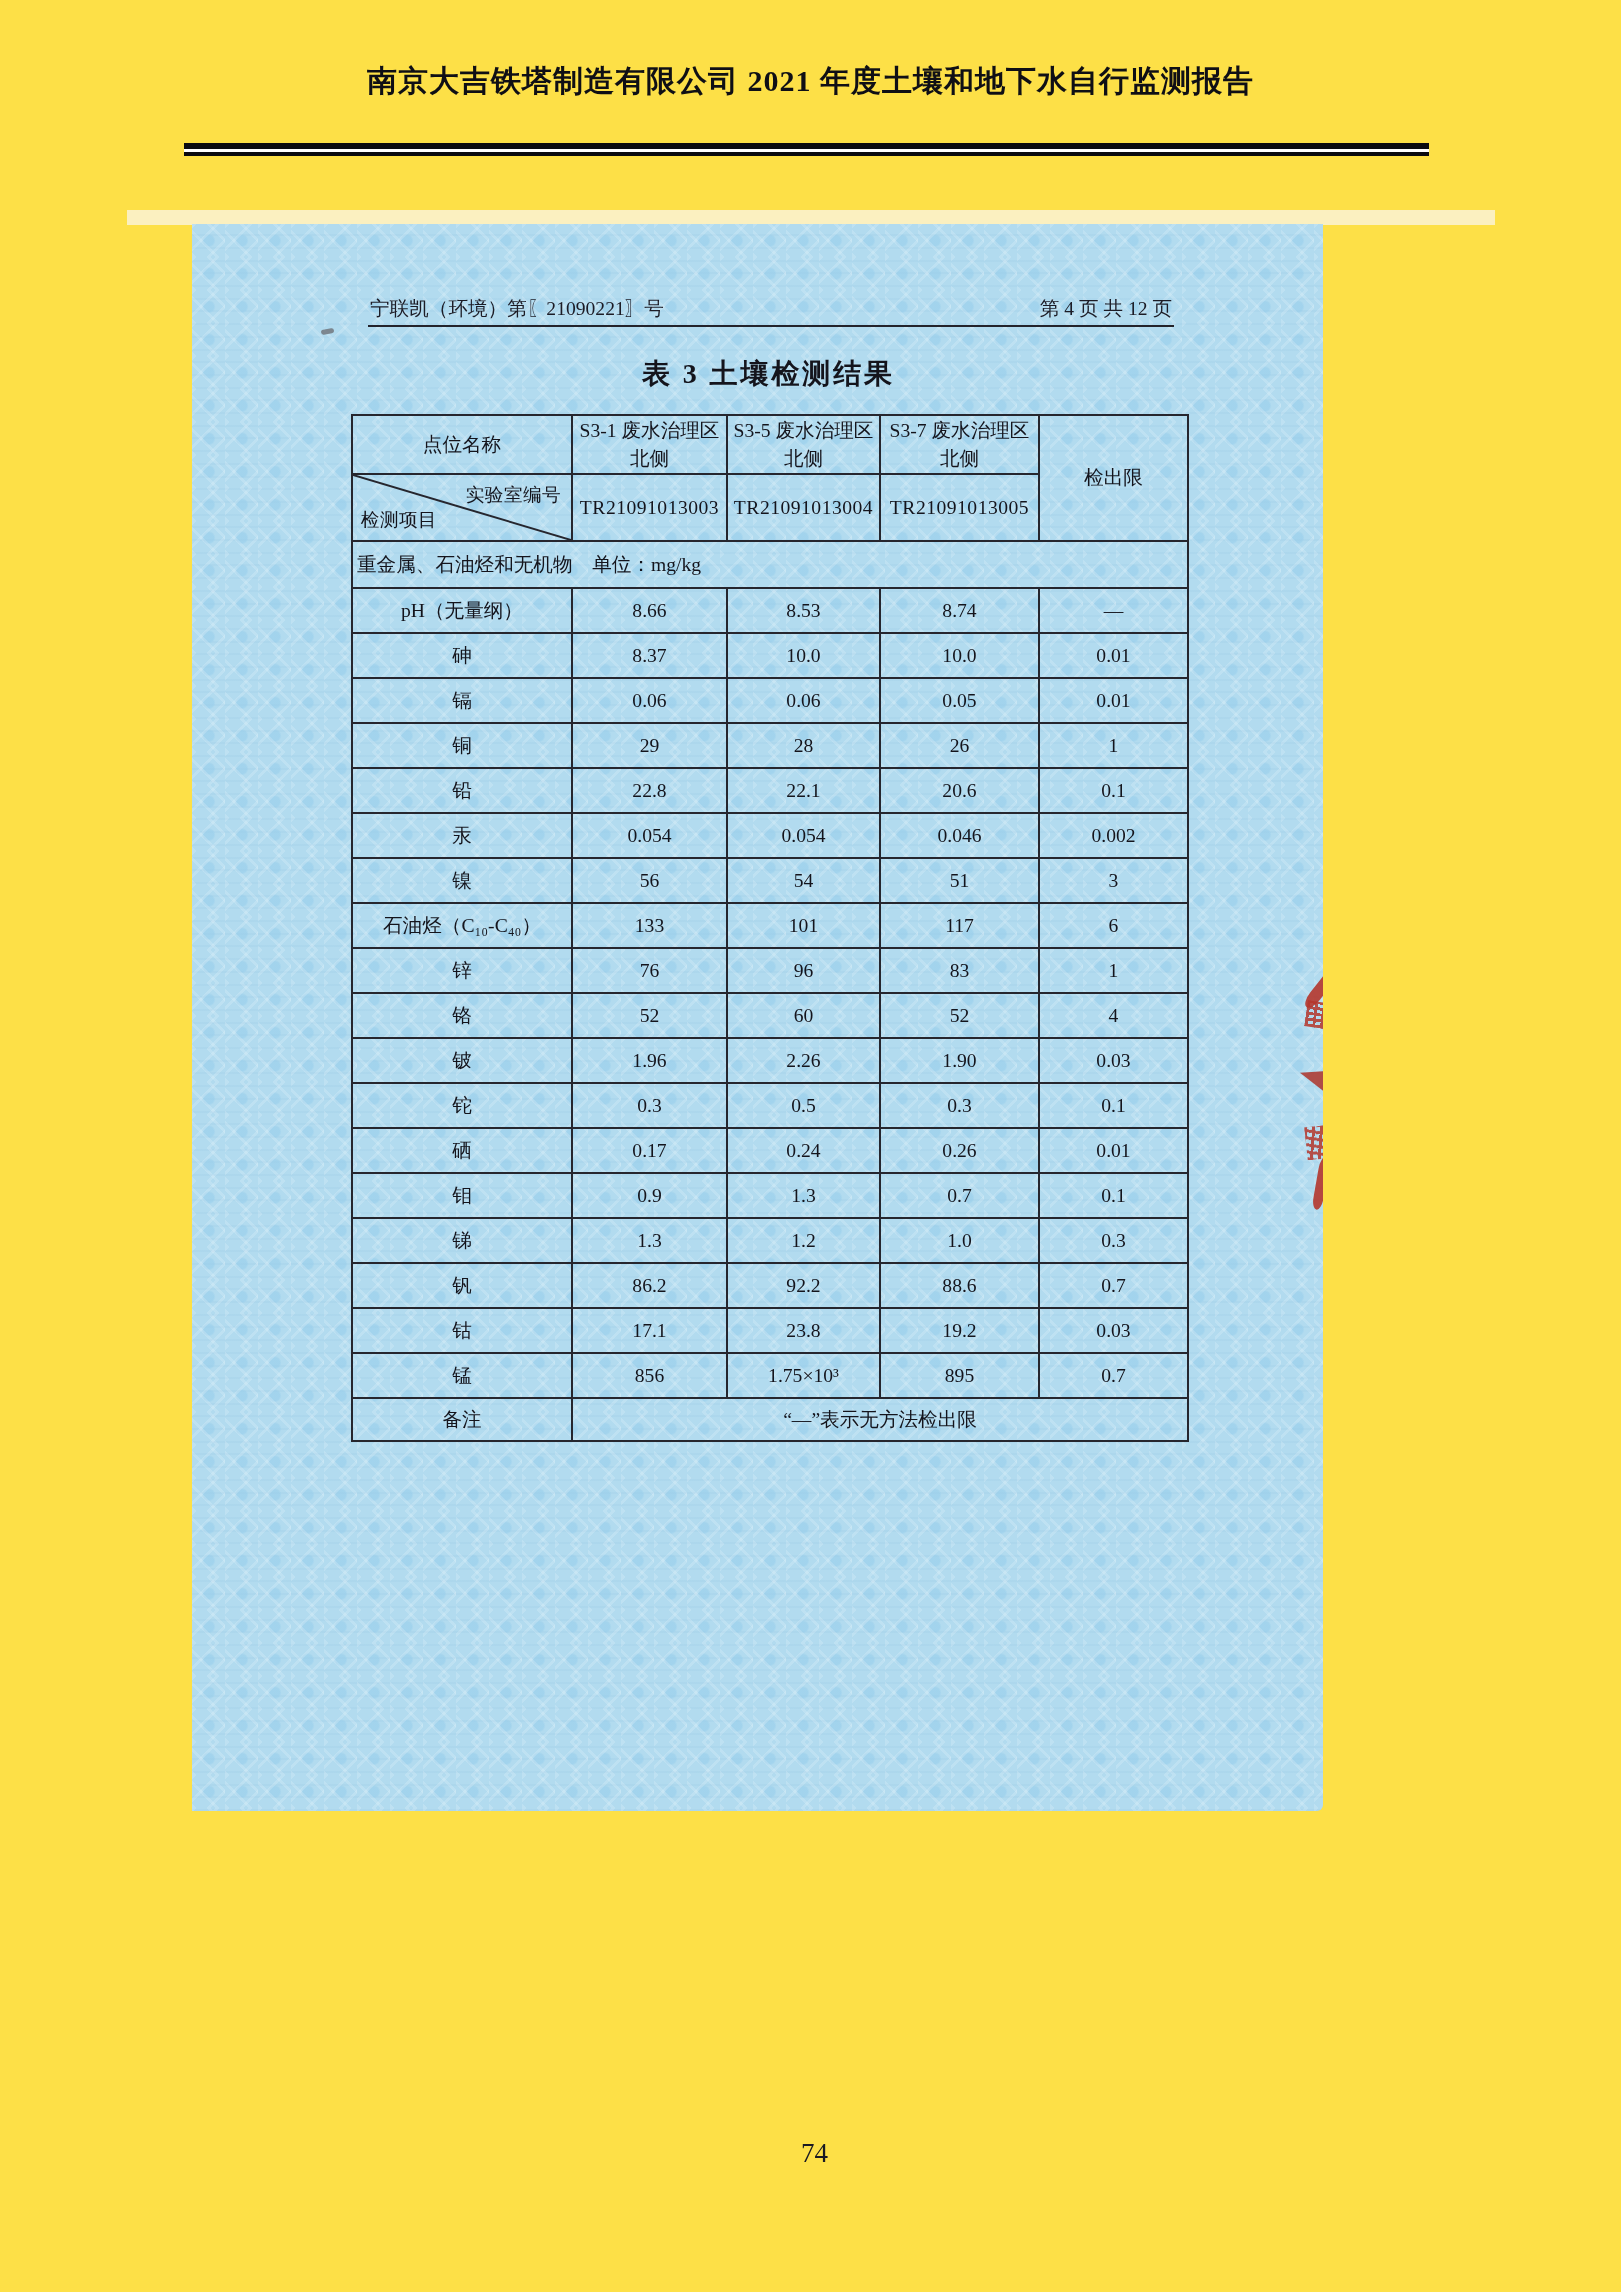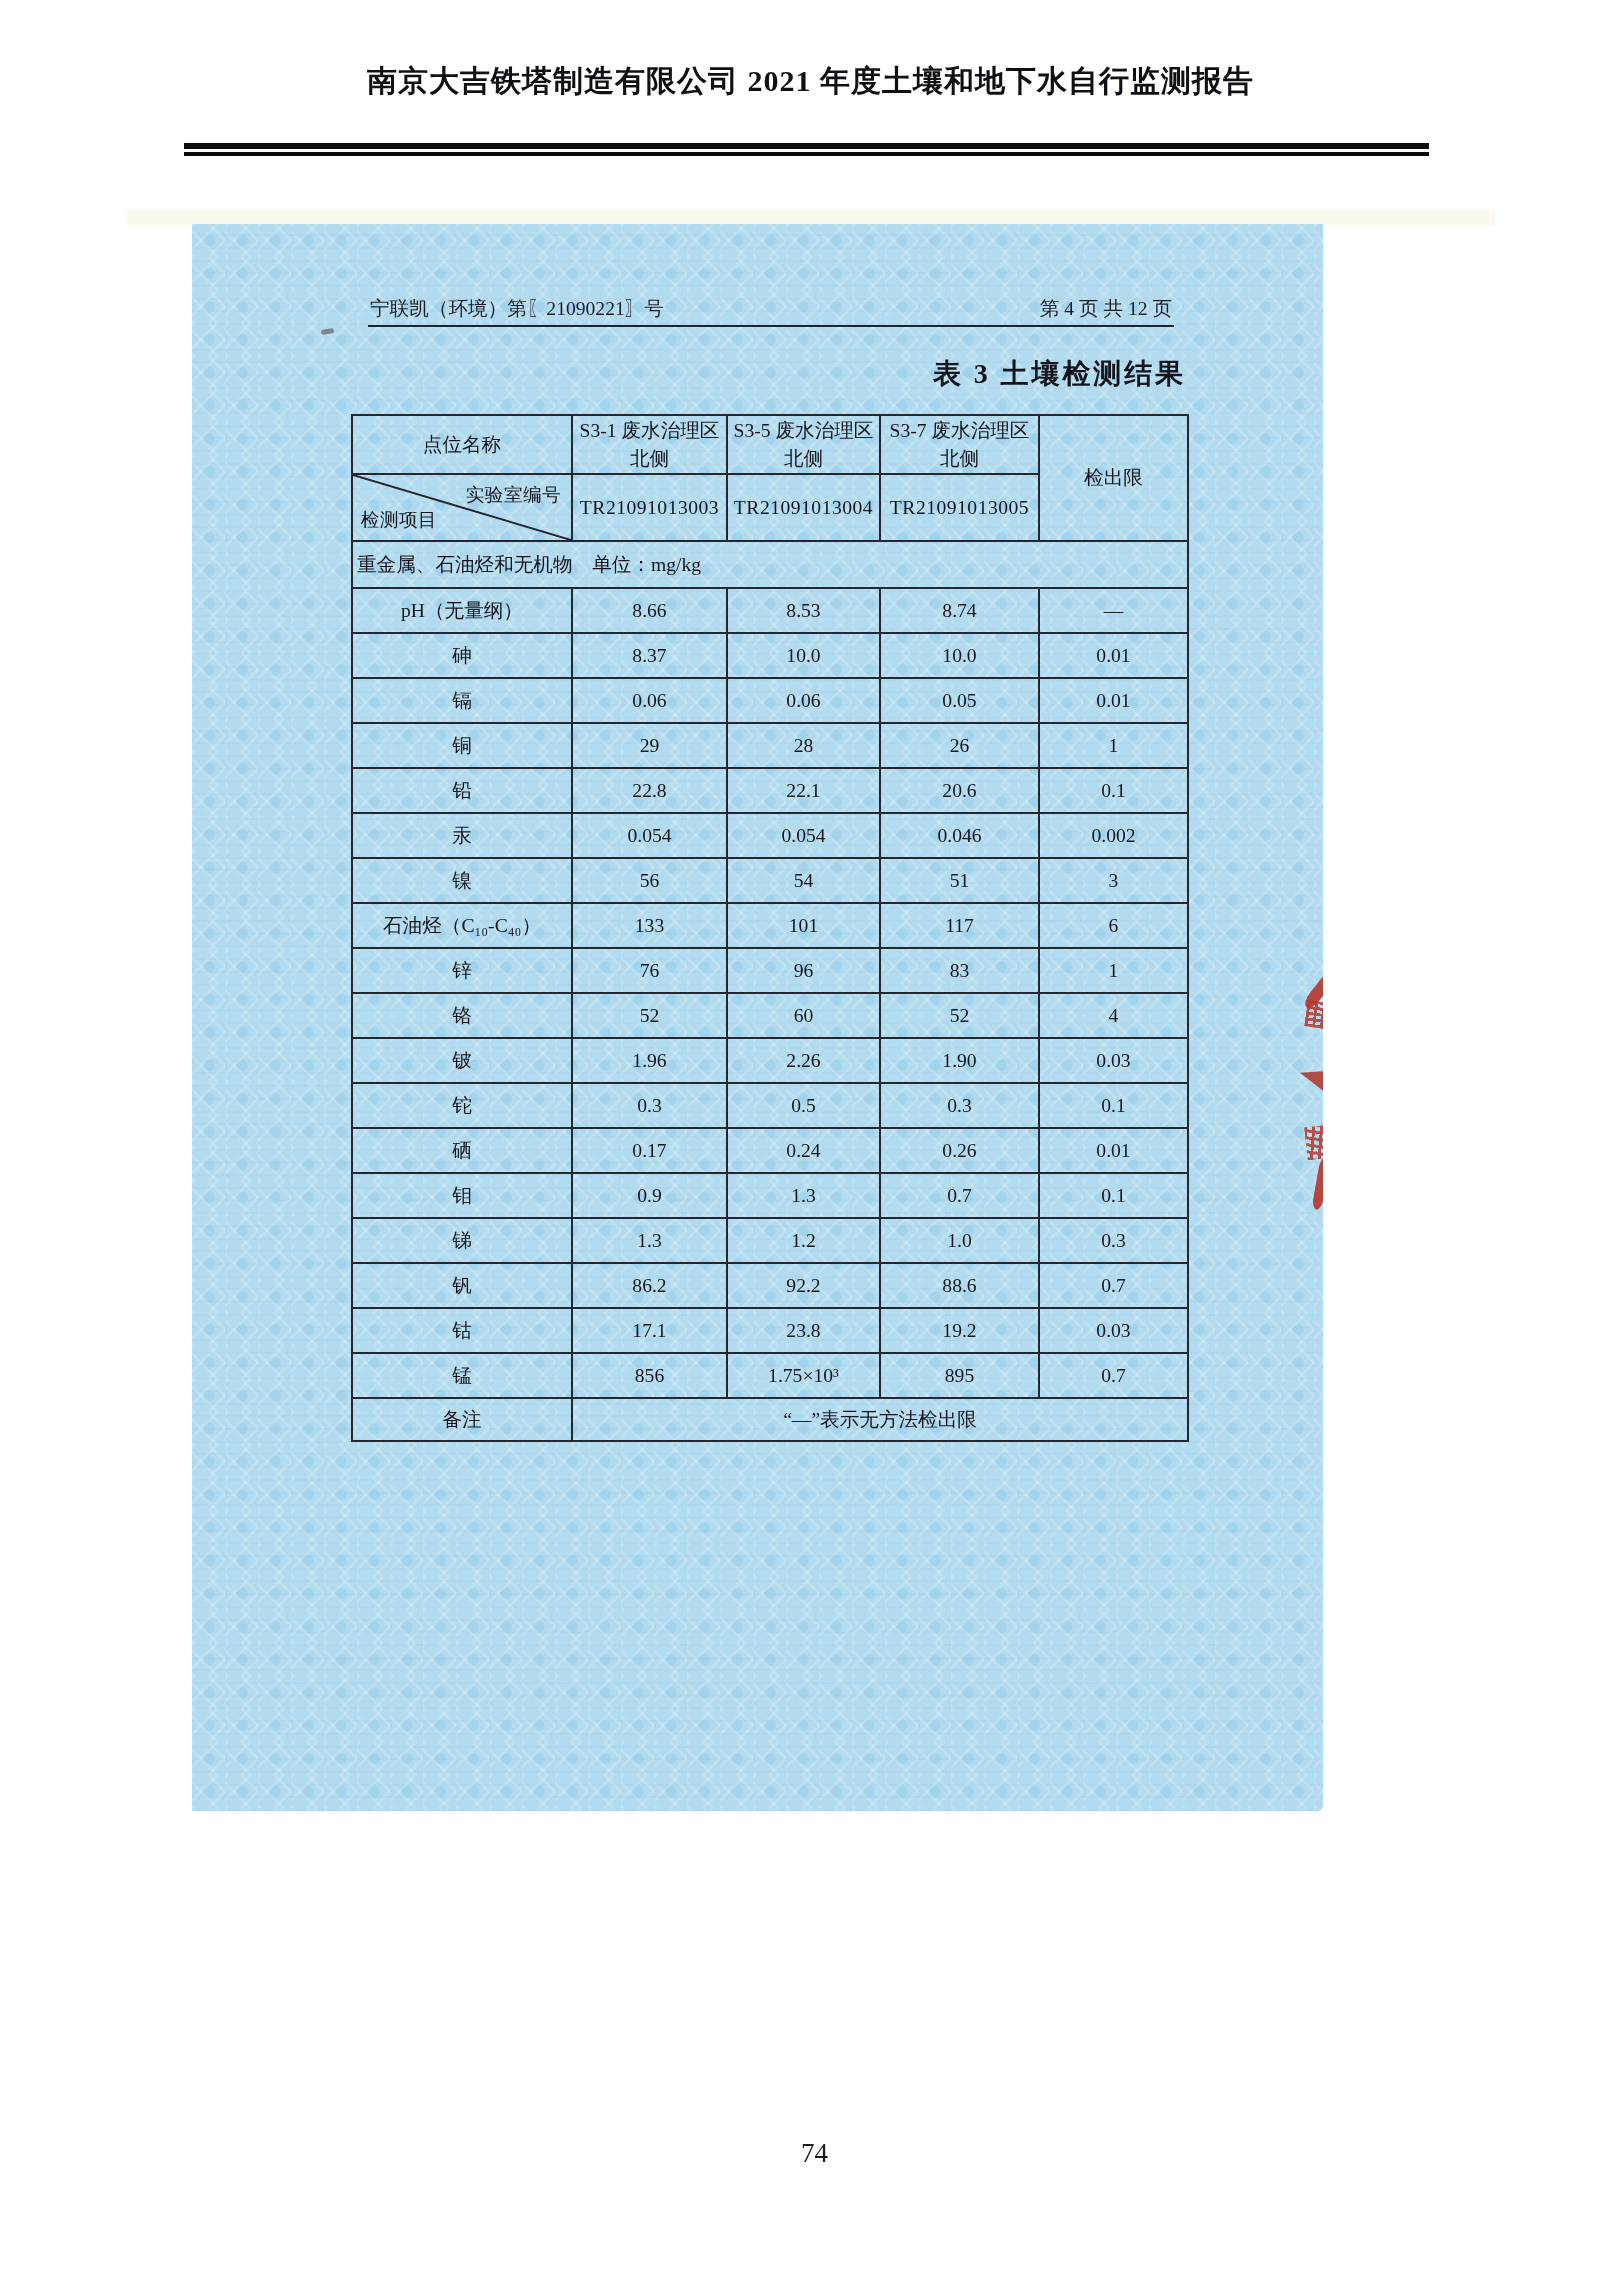--- a/index.html
+++ b/index.html
@@ -1,18 +1,18 @@
 <!DOCTYPE html>
 <html><head>
 <meta charset="utf-8">
 <style>
   html,body{margin:0;padding:0;background:#e8e8e8;}
   .page{
     position:relative; width:1621px; height:2293px; margin:0 auto;
-    background:#ffffff; overflow:hidden;
+    background:#fde047; overflow:hidden;
     font-family:"Liberation Serif","DejaVu Serif",serif;
     color:#15151d;
   }
   .report-header{
     position:absolute; top:61px; left:0; width:100%;
     text-align:center; font-size:30px; font-weight:700;
     letter-spacing:1px; color:#0f0f15;
   }
   .double-rule{
     position:absolute; left:184px; top:143px; width:1245px; height:2.9px;
@@ -44,21 +44,21 @@
   .doc-underline{
     position:absolute; left:176px; top:101px; width:806px; height:2px;
     background:#23232b;
   }
   .speck{
     position:absolute; left:129px; top:105px; width:12.7px; height:4.9px;
     background:#6d7177; border-radius:2.9px; transform:rotate(-10deg); opacity:.8;
   }
   .table-title{
     position:absolute; left:159px; top:131px; width:835px;
-    text-align:right; font-size:28px; font-weight:600;
+    text-align:center; font-size:28px; font-weight:600;
     letter-spacing:2.9px; color:#14141c;
   }
   table.results{
     position:absolute; left:159px; top:190px; width:835px;
     border-collapse:collapse; table-layout:fixed;
     border:2.9px solid #26262e; color:#14141c;
   }
   table.results td{
     border:2px solid #26262e; text-align:center; vertical-align:middle;
     padding:0 3.9px; font-size:19.6px; overflow:hidden;

